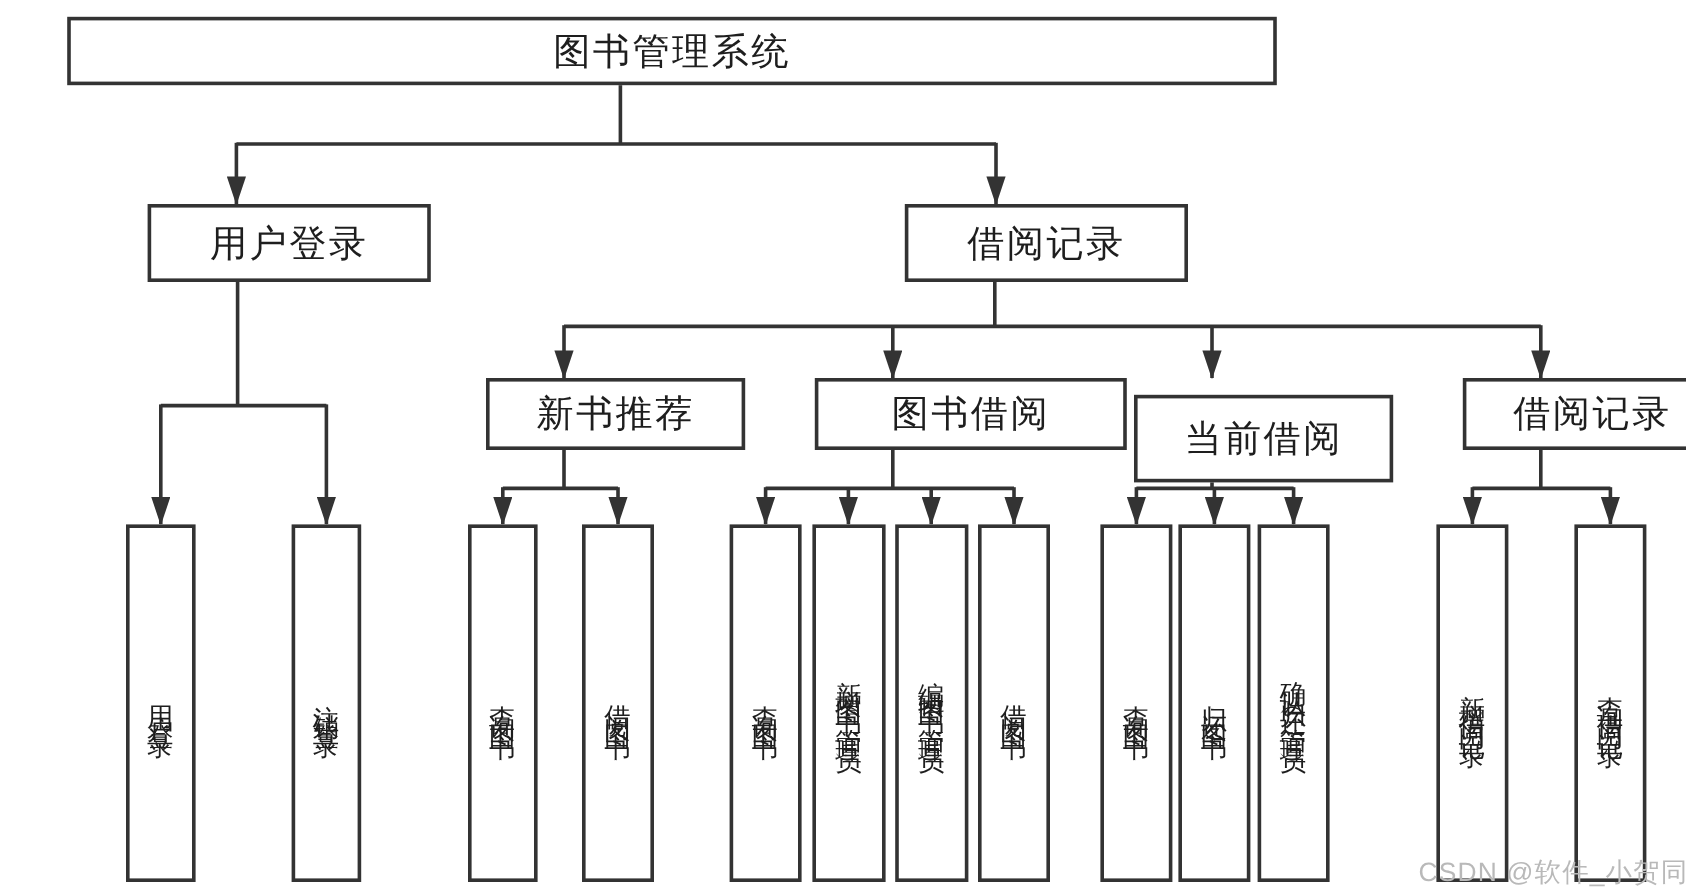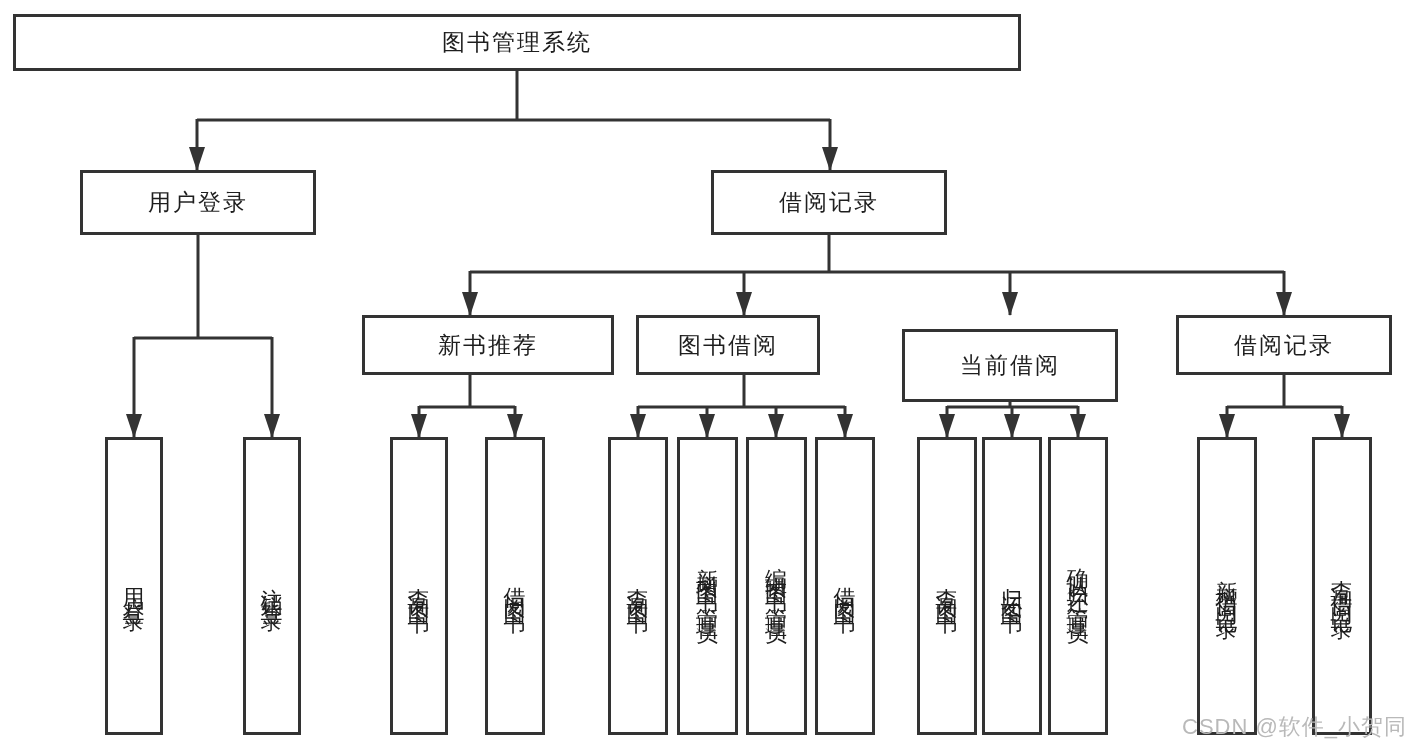--- a/index.html
+++ b/index.html
@@ -27,22 +27,23 @@
     box-sizing: border-box;
     border: 3px solid #333333;
     background: #ffffff;
     display: flex;
     align-items: center;
     justify-content: center;
     z-index: 1;
     text-align: center;
   }
   .box.h {
-    font-size: 23px;
+    font-size: 31px;
     letter-spacing: 2px;
+    margin-left: 43px;
   }
   .box.v {
     font-size: 22px;
   }
   .box.v .label {
     writing-mode: vertical-rl;
     text-orientation: mixed;
     letter-spacing: 8px;
     line-height: 1.05;
   }
@@ -123,24 +124,24 @@
     <span class="label">图书管理系统</span>
   </div>
 
   <div class="box h" style="left:80px; top:170px; width:236px; height:65px;">
     <span class="label">用户登录</span>
   </div>
   <div class="box h" style="left:711px; top:170px; width:236px; height:65px;">
     <span class="label">借阅记录</span>
   </div>
 
-  <div class="box h" style="left:362px; top:315px; width:252px; height:60px;">
+  <div class="box h" style="left:362px; top:315px; width:216px; height:60px;">
     <span class="label">新书推荐</span>
   </div>
-  <div class="box h" style="left:636px; top:315px; width:184px; height:60px;">
+  <div class="box h" style="left:636px; top:315px; width:260px; height:60px;">
     <span class="label">图书借阅</span>
   </div>
   <div class="box h" style="left:902px; top:329px; width:216px; height:73px;">
     <span class="label">当前借阅</span>
   </div>
   <div class="box h" style="left:1176px; top:315px; width:216px; height:60px;">
     <span class="label">借阅记录</span>
   </div>
 
   <div class="box v" style="left:105px; top:437px; width:58px; height:298px;">

